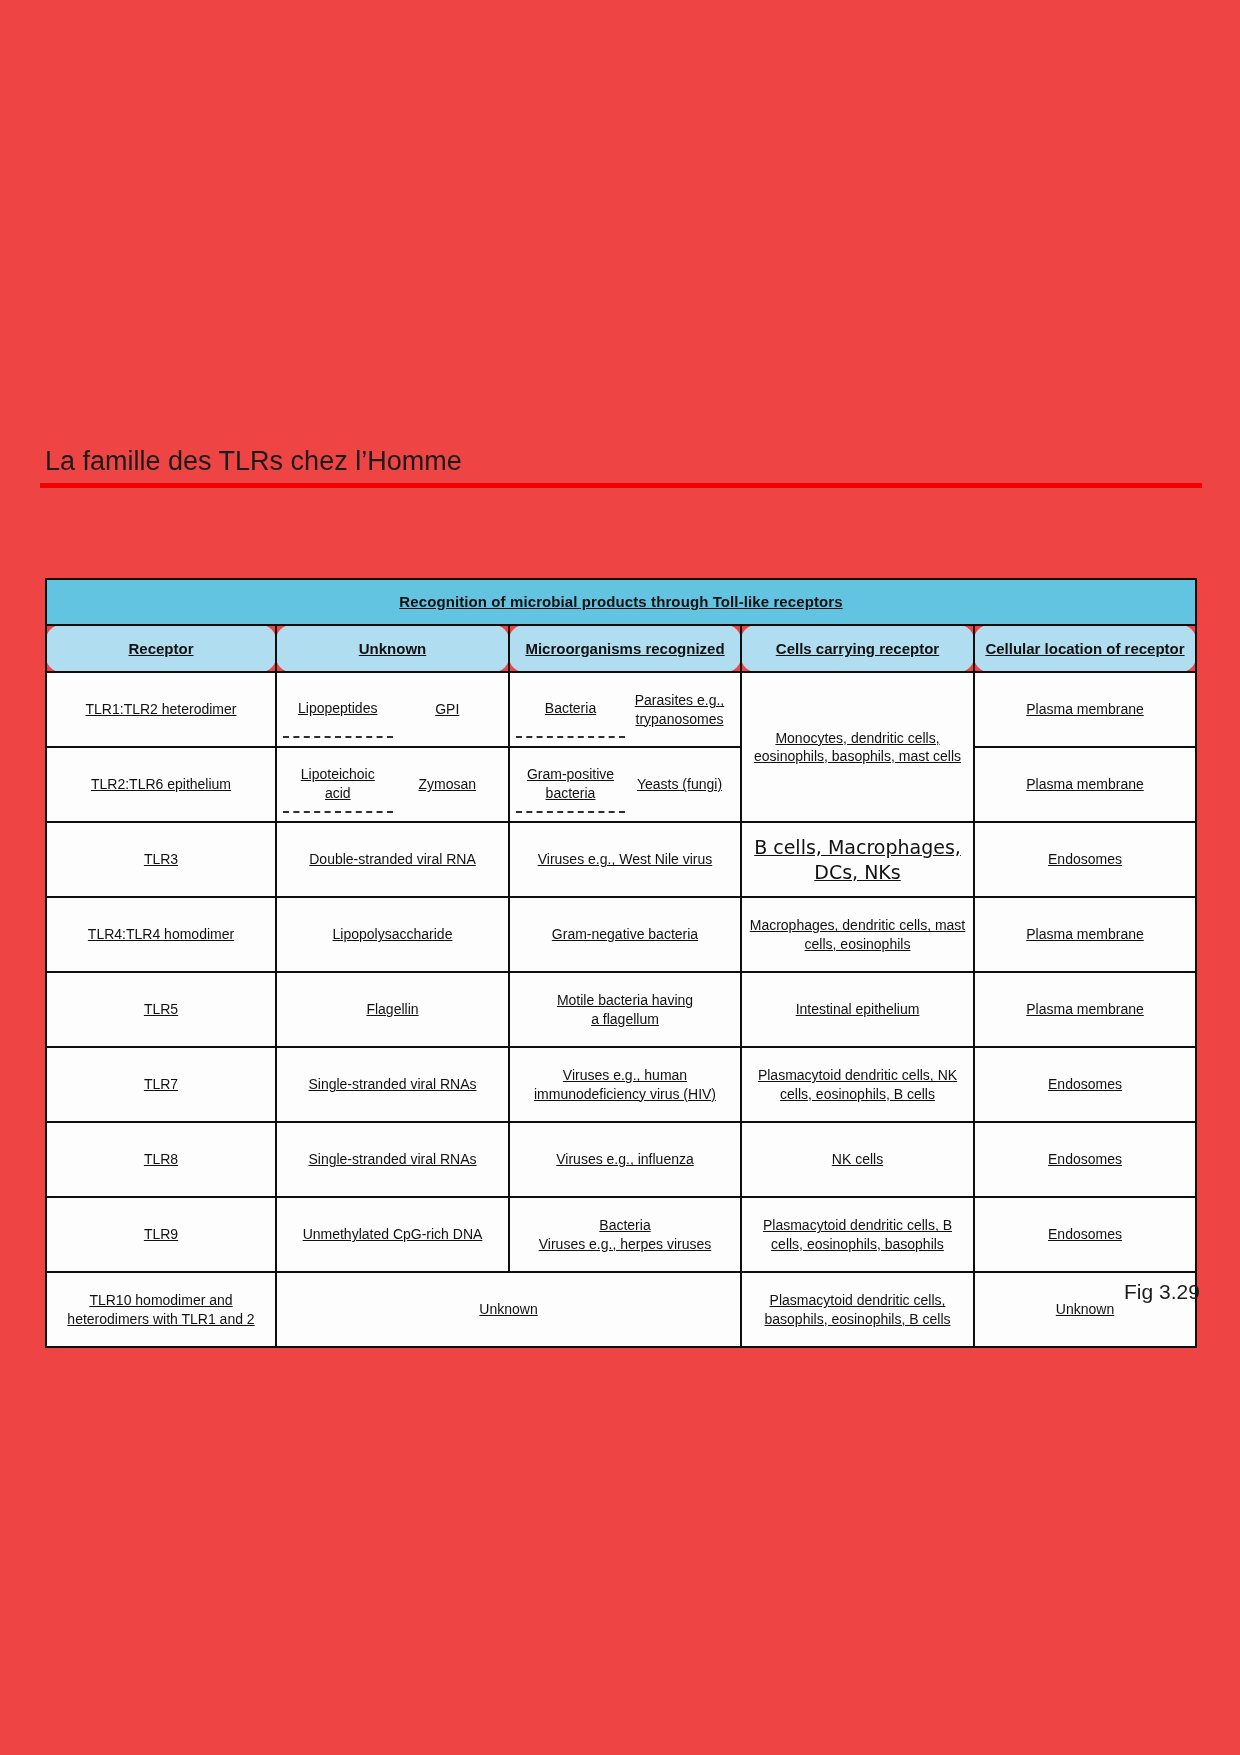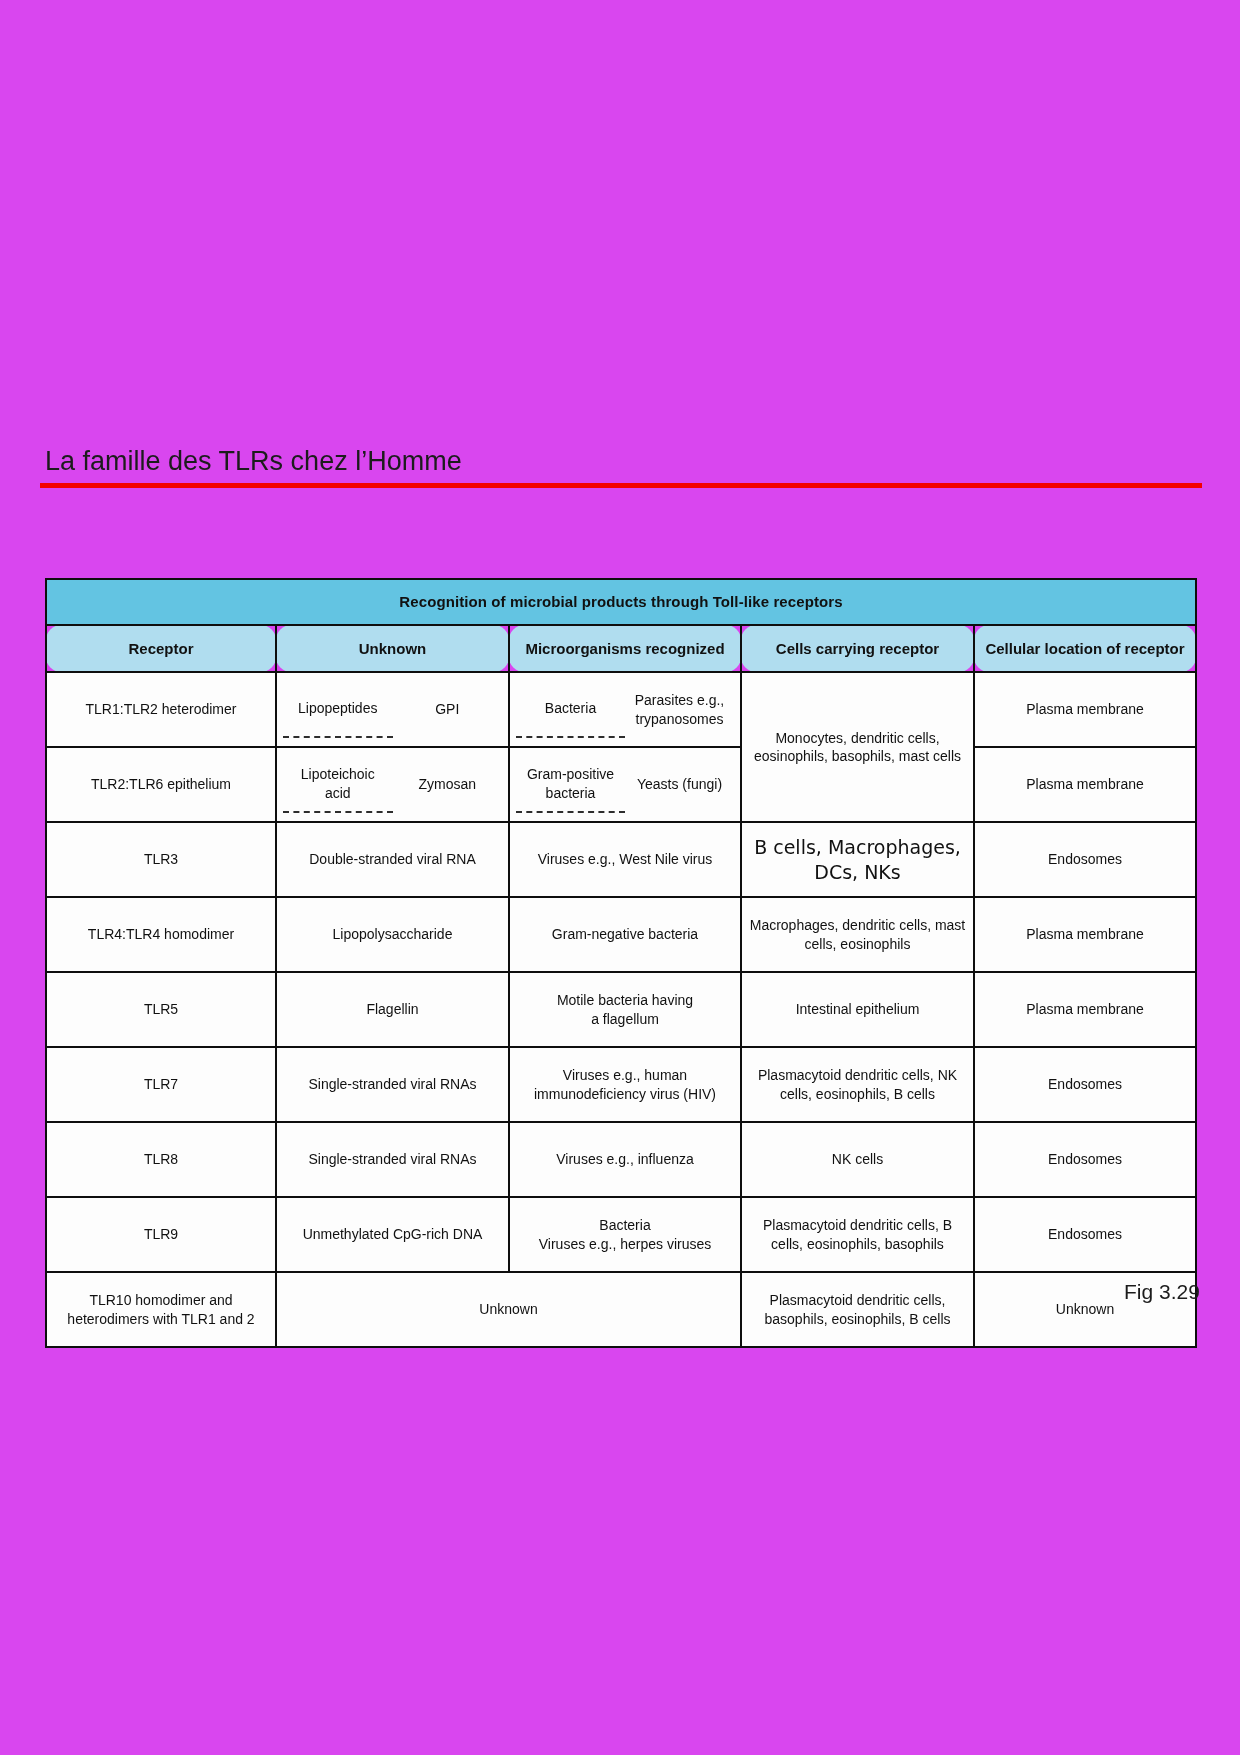--- a/index.html
+++ b/index.html
@@ -1,20 +1,20 @@
 <!DOCTYPE html>
 <html style="--accent_red: #f40000; --table_title_bg: #63c4e2; --header_bg: #b0ddef; --receptor_bg: #f7f2a2; --cell_bg: #fdfdfd; --border: #0e0e0e; --text: #111111;"><head>
 <meta charset="utf-8">
 <style>
   html, body { margin: 0; padding: 0; background: #ffffff; }
   .page {
     position: relative;
     width: 1240px;
     height: 1755px;
-    background: #d946ef;
+    background: #ef4444;
     font-family: "Liberation Sans", sans-serif;
     color: var(--text, #111111);
     overflow: hidden;
   }
   .page-title {
     position: absolute;
     left: 45px;
     top: 446px;
     margin: 0;
     font-size: 27px;
@@ -41,20 +41,21 @@
     font-size: 14px;
     line-height: 1.3;
   }
   table.tlr-table td, table.tlr-table th {
     border: 2px solid var(--border, #0e0e0e);
     text-align: center;
     vertical-align: middle;
     padding: 3px 6px;
     background: var(--cell_bg, #fdfdfd);
     overflow: hidden;
+    text-decoration: underline;
   }
   tr.title-row td {
     background: var(--table_title_bg, #63c4e2);
     font-weight: 700;
     font-size: 15px;
     height: 38px;
     letter-spacing: 0.1px;
   }
   tr.header-row th {
     background: var(--header_bg, #b0ddef);

